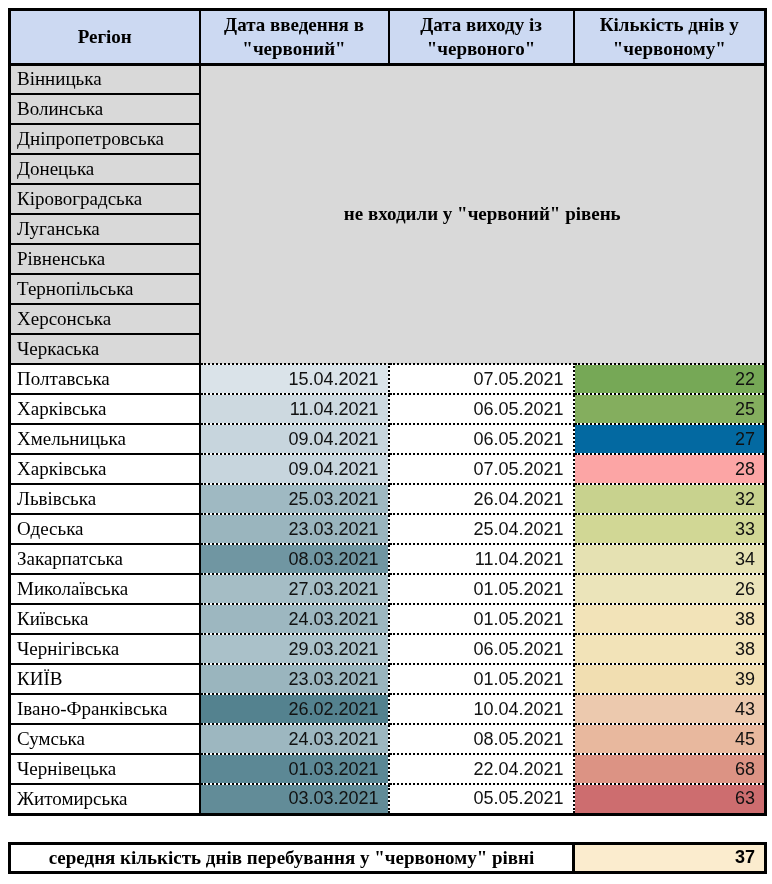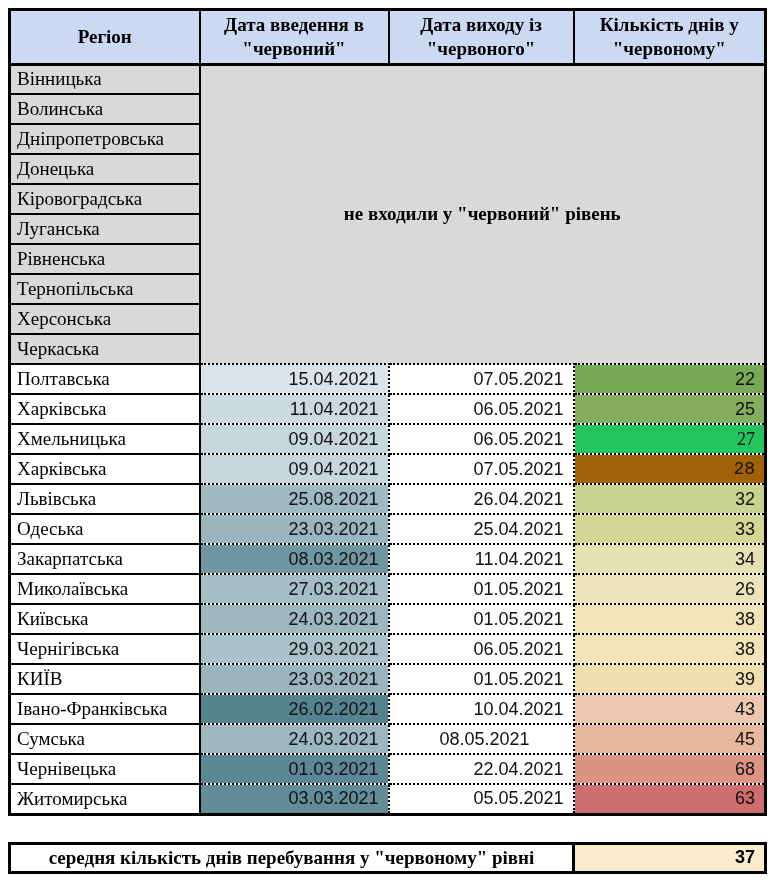--- a/index.html
+++ b/index.html
@@ -148,31 +148,31 @@
         <tr>
           <td class="region-cell">Харківська</td>
           <td class="date-cell" style="background: rgb(205, 217, 224);">11.04.2021</td>
           <td class="date-cell" style="background: rgb(255, 255, 255);">06.05.2021</td>
           <td class="days-cell" style="background: rgb(132, 174, 94);">25</td>
         </tr>
         <tr>
           <td class="region-cell">Хмельницька</td>
           <td class="date-cell" style="background: rgb(199, 213, 221);">09.04.2021</td>
           <td class="date-cell" style="background: rgb(255, 255, 255);">06.05.2021</td>
-          <td class="days-cell" style="background: #22c55e; font-family: Liberation Serif, serif;">27</td>
+          <td class="days-cell" style="background: #0369a1;">27</td>
         </tr>
         <tr>
           <td class="region-cell">Харківська</td>
           <td class="date-cell" style="background: rgb(199, 213, 221);">09.04.2021</td>
           <td class="date-cell" style="background: rgb(255, 255, 255);">07.05.2021</td>
-          <td class="days-cell" style="background: #a16207; font-family: Liberation Mono, monospace;">28</td>
+          <td class="days-cell" style="background: #fca5a5;">28</td>
         </tr>
         <tr>
           <td class="region-cell">Львівська</td>
-          <td class="date-cell" style="background: rgb(159, 185, 194);">25.08.2021</td>
+          <td class="date-cell" style="background: rgb(159, 185, 194);">25.03.2021</td>
           <td class="date-cell" style="background: rgb(255, 255, 255); margin-top: 16px;">26.04.2021</td>
           <td class="days-cell" style="background: rgb(200, 210, 142);">32</td>
         </tr>
         <tr>
           <td class="region-cell">Одеська</td>
           <td class="date-cell" style="background: rgb(154, 181, 190);">23.03.2021</td>
           <td class="date-cell" style="background: rgb(255, 255, 255);">25.04.2021</td>
           <td class="days-cell" style="background: rgb(209, 215, 149);">33</td>
         </tr>
         <tr>
@@ -207,21 +207,21 @@
         </tr>
         <tr>
           <td class="region-cell">Івано-Франківська</td>
           <td class="date-cell" style="background: rgb(84, 130, 143);">26.02.2021</td>
           <td class="date-cell" style="background: rgb(255, 255, 255);">10.04.2021</td>
           <td class="days-cell" style="background: rgb(236, 201, 174); margin-top: 40px;">43</td>
         </tr>
         <tr>
           <td class="region-cell">Сумська</td>
           <td class="date-cell" style="background: rgb(157, 183, 192);">24.03.2021</td>
-          <td class="date-cell" style="background: rgb(255, 255, 255); text-align: center;">08.05.2021</td>
+          <td class="date-cell" style="background: rgb(255, 255, 255);">08.05.2021</td>
           <td class="days-cell" style="background: rgb(232, 184, 158);">45</td>
         </tr>
         <tr>
           <td class="region-cell">Чернівецька</td>
           <td class="date-cell" style="background: rgb(92, 136, 149);">01.03.2021</td>
           <td class="date-cell" style="background: rgb(255, 255, 255);">22.04.2021</td>
           <td class="days-cell" style="background: rgb(220, 147, 132);">68</td>
         </tr>
         <tr>
           <td class="region-cell">Житомирська</td>

